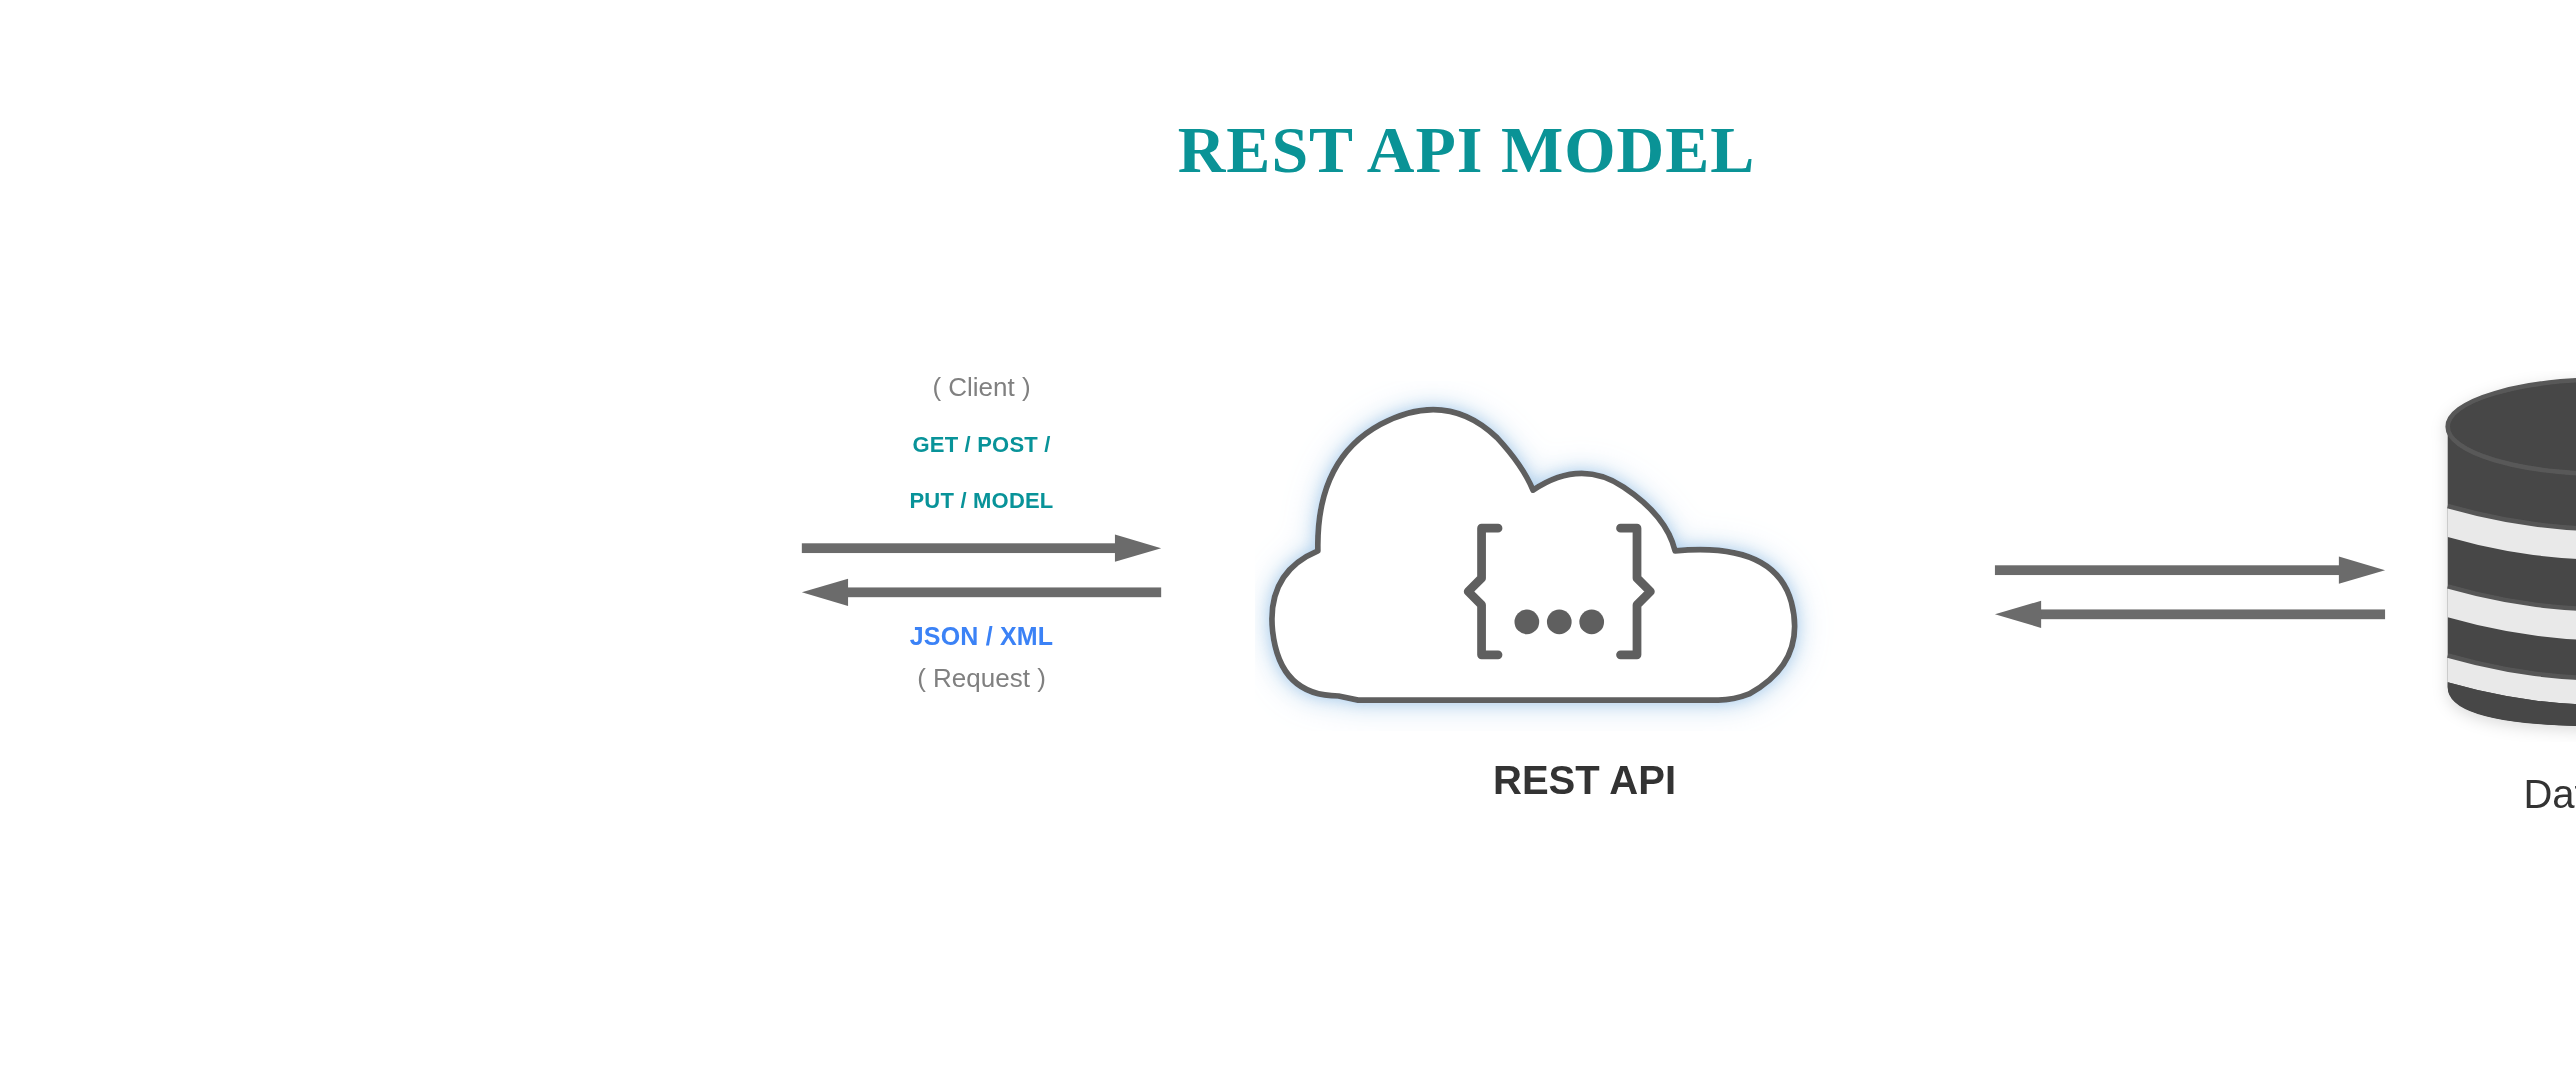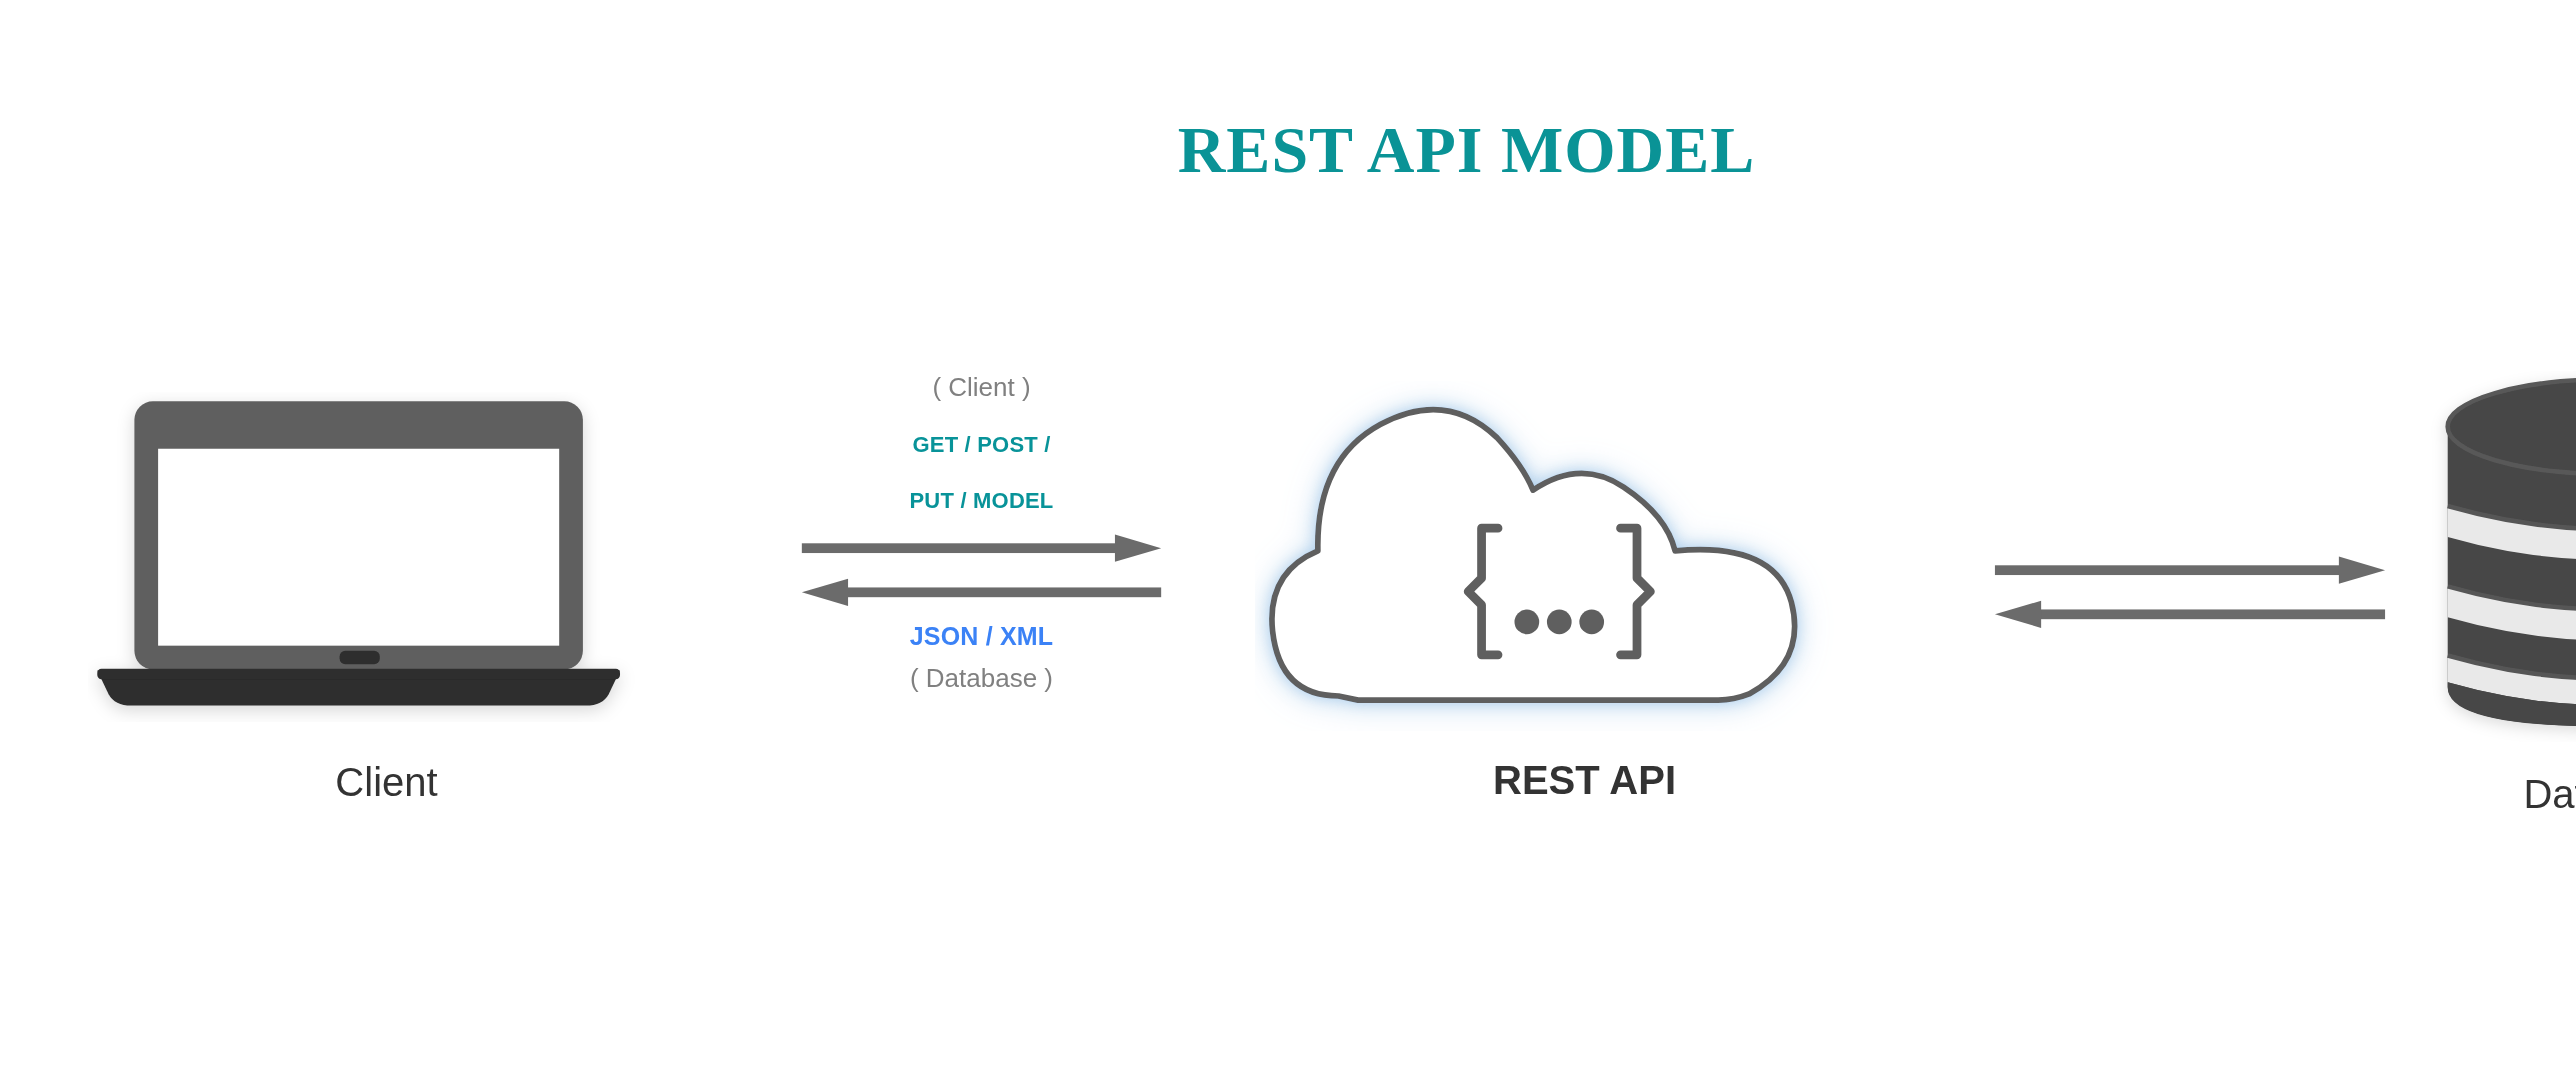--- a/index.html
+++ b/index.html
@@ -111,43 +111,20 @@
   .sp-d { height: 15.5px; }
   .sp-e { height: 15.5px; }
 </style>
 </head>
 <body>
 
 <div class="stage">
 
   <div id="title">REST API MODEL</div>
 
-  <div class="node" id="client-node">
-
-    <svg id="laptop-icon" viewBox="0 0 1160 640">
-      <defs>
-        <filter id="softShadowLaptop" x="-20%" y="-20%" width="140%" height="150%">
-          <feDropShadow dx="0" dy="9" stdDeviation="16" flood-color="#000000" flood-opacity="0.16"></feDropShadow>
-        </filter>
-      </defs>
-      <g filter="url(#softShadowLaptop)">
-
-        <rect x="90" y="18" width="870" height="520" rx="36" ry="36" fill="#5f5f5f"></rect>
-
-        <rect x="136" y="110" width="778" height="382" fill="#ffffff"></rect>
-
-        <rect x="488" y="502" width="78" height="26" rx="11" ry="11" fill="#2d2d2d"></rect>
-
-        <path d="M 18 540 L 1032 540 L 1010 586 Q 998 608 966 608 L 84 608 Q 52 608 40 586 Z" fill="#2d2d2d"></path>
-        <rect x="18" y="537" width="1014" height="20" rx="8" ry="8" fill="#2d2d2d"></rect>
-      </g>
-    </svg>
-
-    <div class="node-label">Client</div>
-  </div>
 
   <div class="arrow-group" id="arrows-client-api">
 
     <div class="anno anno-paren">( Client )</div>
 
     <div class="sp-a"></div>
 
     <div class="anno anno-verb">GET / POST /</div>
 
     <div class="sp-b"></div>
@@ -168,21 +145,21 @@
         <path d="M 90 91 L 0 117.5 L 90 144 Z" fill="#6b6b6b"></path>
       </g>
     </svg>
 
     <div class="sp-d"></div>
 
     <div class="anno anno-fmt">JSON / XML</div>
 
     <div class="sp-e"></div>
 
-    <div class="anno anno-paren">( Database )</div>
+    <div class="anno anno-paren">( Request )</div>
   </div>
 
   <div class="node" id="restapi-node">
 
     <svg id="cloud-icon" viewBox="0 0 1280 680">
       <defs>
         <filter id="cloudGlow" x="-25%" y="-25%" width="150%" height="155%">
           <feDropShadow dx="0" dy="0" stdDeviation="16" flood-color="#7fb3e0" flood-opacity="0.55"></feDropShadow>
           <feDropShadow dx="0" dy="4" stdDeviation="30" flood-color="#9fc6e8" flood-opacity="0.45"></feDropShadow>
         </filter>

